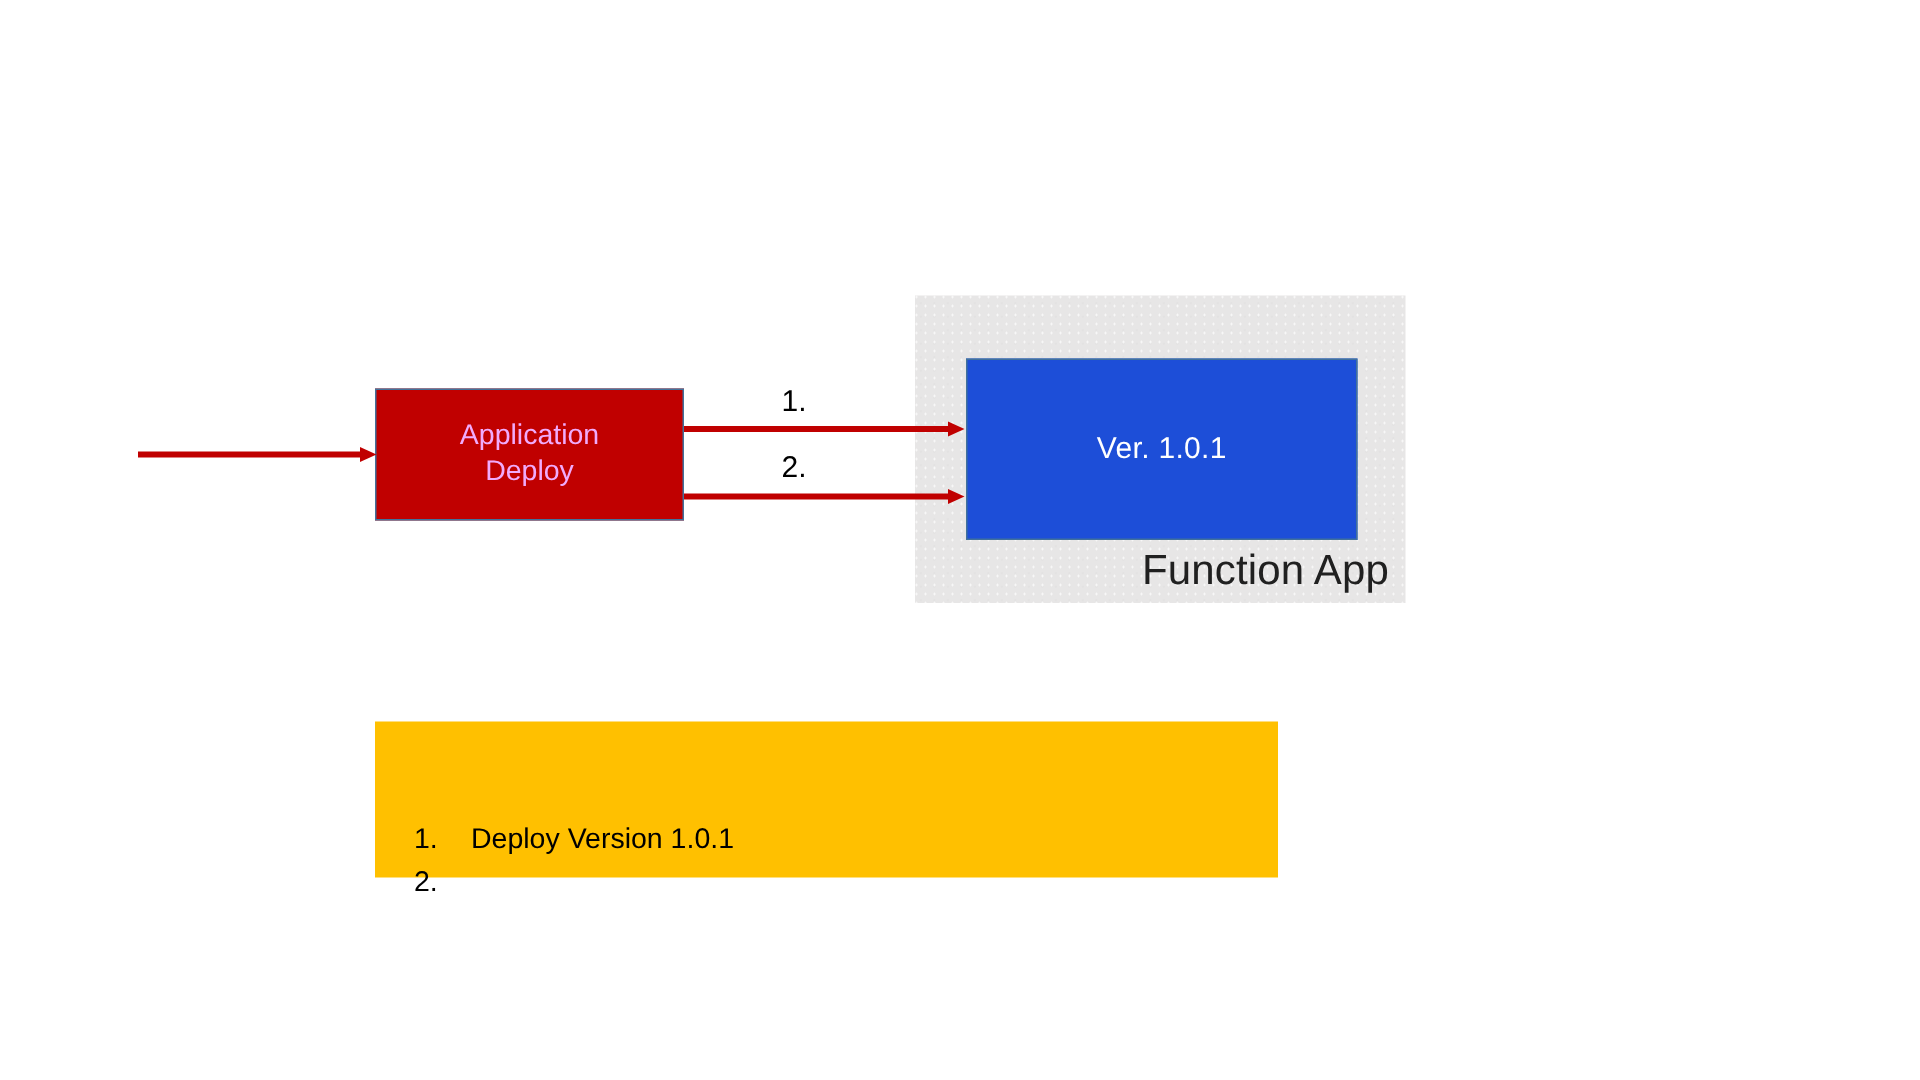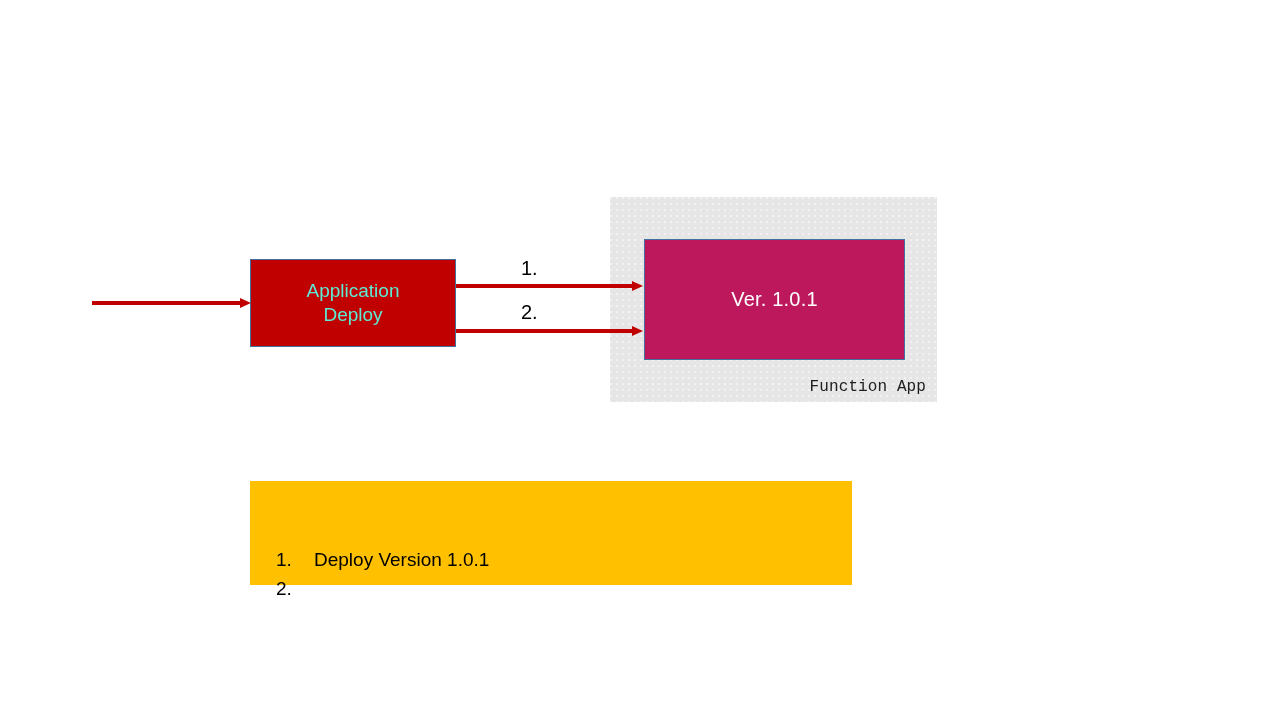--- a/index.html
+++ b/index.html
@@ -31,35 +31,35 @@
     background-color: #E7E6E6;
     background-image:
       radial-gradient(circle at 1px 1px, rgba(255,255,255,0.75) 0.6px, transparent 0.9px),
       radial-gradient(circle at 4px 5px, rgba(0,0,0,0.018) 0.6px, transparent 0.9px);
     background-size: 6px 6px, 9px 9px;
   }
   .fn-app-label {
     position: absolute;
     right: 11px;
     bottom: 6px;
-    font-size: 16px;
+    font-size: 28px;
     color: #202020;
-    font-family: Liberation Mono, monospace;
+    font-family: Liberation Sans, sans-serif;
     white-space: nowrap;
     letter-spacing: 0.1px;
   }
 
   
   .version-box {
     position: absolute;
     left: 644px;
     top: 239px;
     width: 261px;
     height: 121px;
-    background: #be185d;
+    background: #1d4ed8;
     border: 1px solid #41719C;
     box-sizing: border-box;
     display: flex;
     align-items: center;
     justify-content: center;
   }
   .version-box-label {
     font-size: 20px;
     color: #FFFFFF;
     font-family: "Liberation Sans", sans-serif;
@@ -77,21 +77,21 @@
     border: 1px solid #41719C;
     box-sizing: border-box;
     display: flex;
     flex-direction: column;
     align-items: center;
     justify-content: center;
     line-height: 1.26;
   }
   .router-box-label {
     font-size: 19px;
-    color: #5eead4;
+    color: #f0abfc;
     font-family: "Liberation Sans", sans-serif;
     text-align: center;
   }
 
   
   .arrow {
     position: absolute;
     height: 6px;
   }
   .arrow .shaft {

